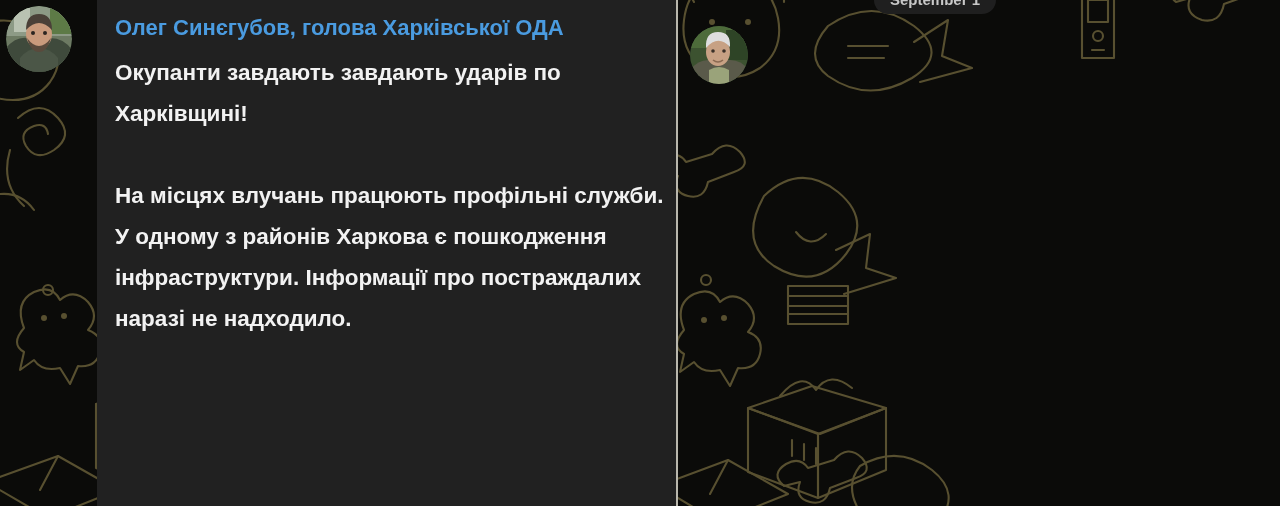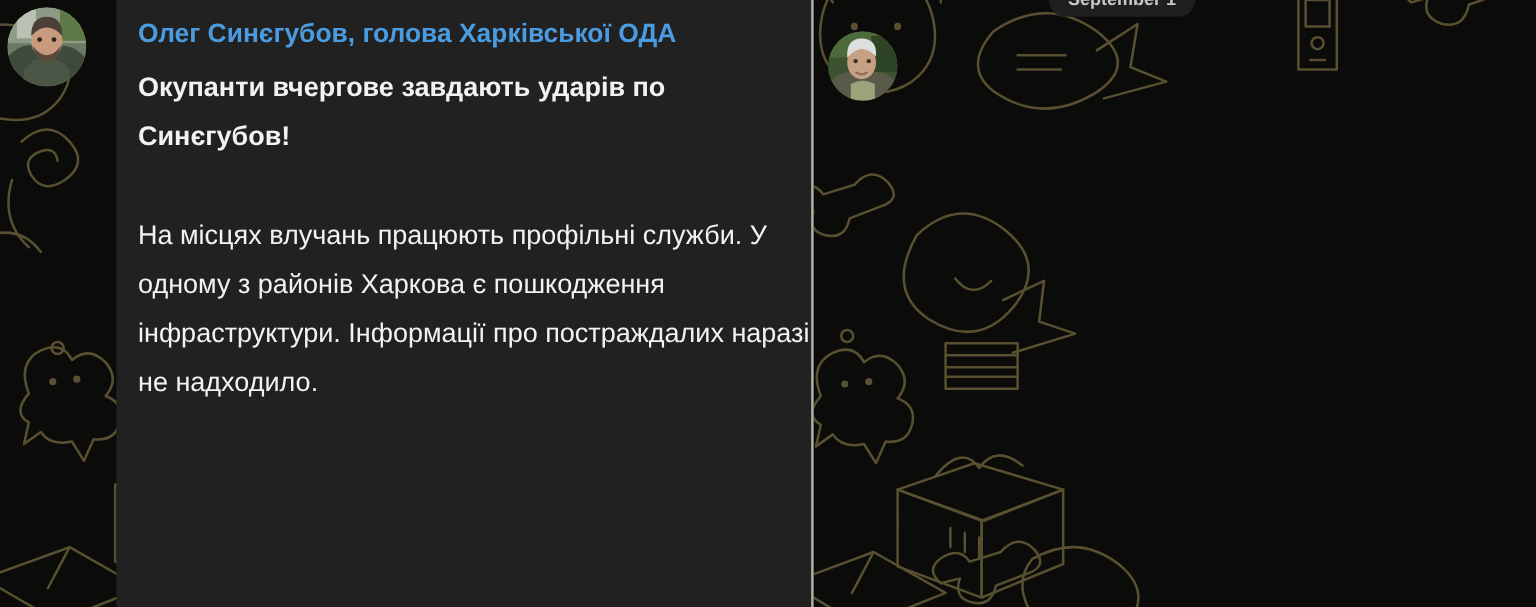--- a/index.html
+++ b/index.html
@@ -55,21 +55,21 @@
     font-size:22px; font-weight:700;
     line-height:1.25;
     margin-bottom:10px;
     white-space:nowrap;
   }
 
   .para {
     color:#f2f2f2;
     font-size:22.5px;
     line-height:41px;
-    font-weight:400;
+    font-weight:700;
   }
   .para.bold   { font-weight:700; }
   .para.italic { font-style:italic; font-weight:400; }
   .para + .para { margin-top:41px; }
 
   .excl { color:#e8392f; font-weight:700; font-style:normal; }
 
   
   #date-pill {
     position:absolute; z-index:14;
@@ -151,21 +151,21 @@
           <path d="M20 24 q13 -14 26 0 q0 -16 -13 -16 q-13 0 -13 16 z" fill="#4a4038"></path>
           <path d="M21 32 q4 14 12 14 q8 0 12 -14 q-6 8 -12 8 q-6 0 -12 -8 z" fill="#5a4a3c"></path>
           <circle cx="27" cy="27" r="2" fill="#2b2420"></circle>
           <circle cx="39" cy="27" r="2" fill="#2b2420"></circle>
         </g>
       </svg>
     </div>
 
     <div class="bubble" id="bubble-left">
       <div class="author">Олег Синєгубов, голова Харківської ОДА</div>
-      <div class="para bold">Окупанти вчергове завдають ударів по Синєгубов!</div>
+      <div class="para bold">Окупанти завдають завдають ударів по Харківщині!</div>
       <div class="para">На місцях влучань працюють профільні служби. У одному з районів Харкова є пошкодження інфраструктури. Інформації про постраждалих наразі не надходило.</div>
     </div>
   </div>
 
   <div class="divider"></div>
 
   <div class="panel" id="panel-right">
 
     <div class="wallpaper">
       <svg width="602" height="506" viewBox="0 0 602 506" aria-hidden="true">

